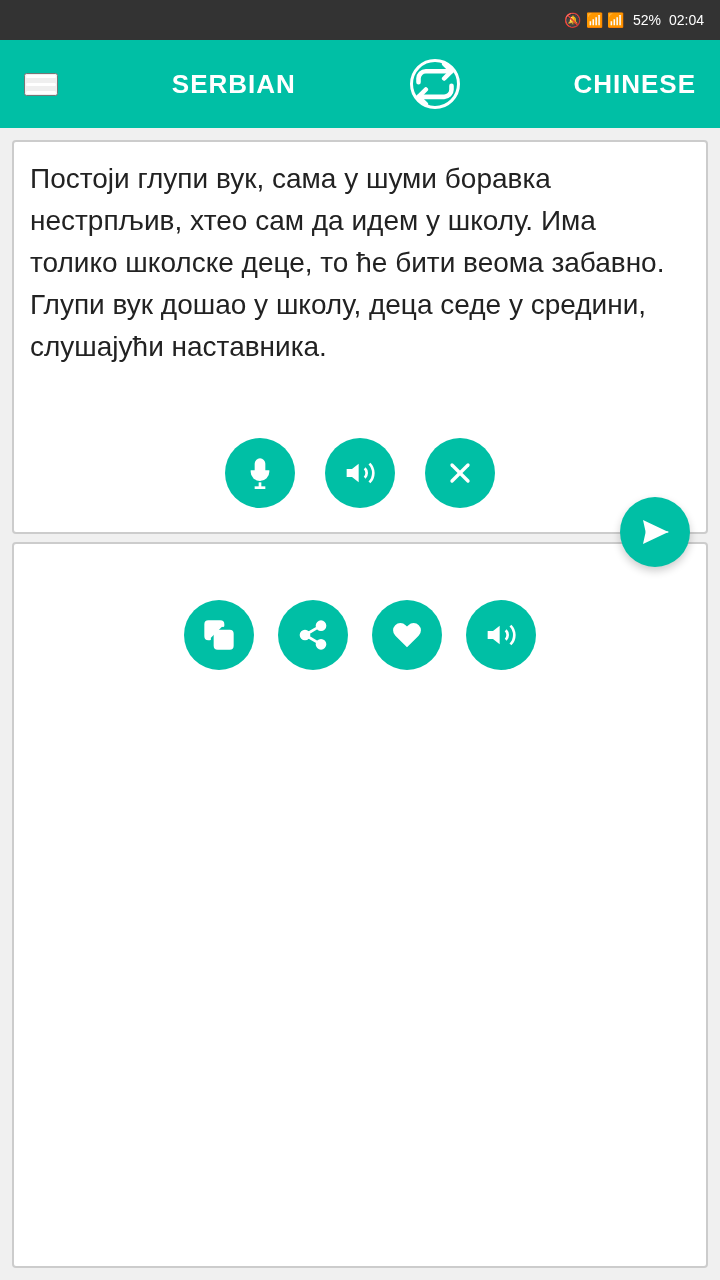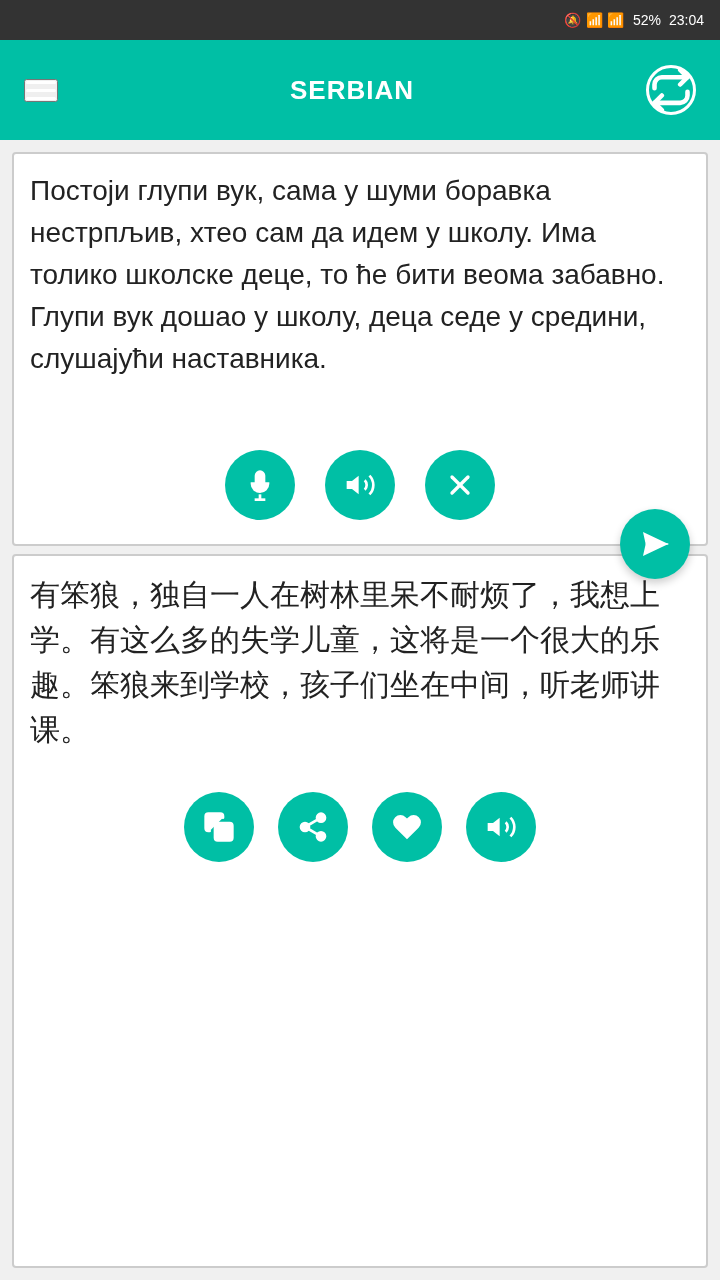--- a/index.html
+++ b/index.html
@@ -26,21 +26,21 @@
       gap: 8px;
     }
     .status-bar span {
       color: white;
       font-size: 14px;
     }
 
     
     .navbar {
       width: 100%;
-      height: 100px;
+      height: 88px;
       background: #00BFA5;
       display: flex;
       align-items: center;
       justify-content: space-between;
       padding: 0 24px;
     }
     .navbar-menu {
       display: flex;
       flex-direction: column;
       gap: 5px;
@@ -194,38 +194,39 @@
       height: 32px;
       fill: white;
     }
   </style>
 </head>
 <body>
 
 <div class="status-bar">
   <span>🔕 📶 📶</span>
   <span>52%</span>
-  <span>23:04</span>
+  <span>02:04</span>
 </div>
 
 <div class="navbar">
   <button class="navbar-menu">
     <span></span>
     <span></span>
     <span></span>
   </button>
   <span class="navbar-lang">SERBIAN</span>
   <button class="navbar-swap">
     <svg viewBox="0 0 24 24" fill="none" stroke="white" stroke-width="2.5" stroke-linecap="round" stroke-linejoin="round">
       <polyline points="17 1 21 5 17 9"></polyline>
       <path d="M3 11V9a4 4 0 0 1 4-4h14"></path>
       <polyline points="7 23 3 19 7 15"></polyline>
       <path d="M21 13v2a4 4 0 0 1-4 4H3"></path>
     </svg>
   </button>
+  <span class="navbar-lang">CHINESE</span>
 </div>
 
 <div class="main">
 
   <div class="input-section">
     <textarea class="input-text" style="">Постоји глупи вук, сама у шуми боравка нестрпљив, хтео сам да идем у школу. Има толико школске деце, то ће бити веома забавно.
 Глупи вук дошао у школу, деца седе у средини, слушајући наставника.</textarea>
 
     <div class="input-controls">
       <button class="control-btn">
@@ -254,21 +255,20 @@
     
     <button class="send-btn">
       <svg viewBox="0 0 24 24">
         <polygon points="5 12 3 3 22 12 3 21 5 12"></polygon>
         <line x1="5" y1="12" x2="22" y2="12" stroke="white" stroke-width="1"></line>
       </svg>
     </button>
   </div>
 
   <div class="output-section">
-    <div class="output-text">有笨狼，独自一人在树林里呆不耐烦了，我想上学。有这么多的失学儿童，这将是一个很大的乐趣。笨狼来到学校，孩子们坐在中间，听老师讲课。</div>
 
     <div class="output-controls">
       <button class="output-btn">
         <svg viewBox="0 0 24 24" fill="none" stroke="white" stroke-width="2" stroke-linecap="round" stroke-linejoin="round">
           <rect x="9" y="9" width="13" height="13" rx="2" ry="2"></rect>
           <path d="M5 15H4a2 2 0 0 1-2-2V4a2 2 0 0 1 2-2h9a2 2 0 0 1 2 2v1"></path>
         </svg>
       </button>
       <button class="output-btn">
         <svg viewBox="0 0 24 24" fill="none" stroke="white" stroke-width="2" stroke-linecap="round" stroke-linejoin="round">

